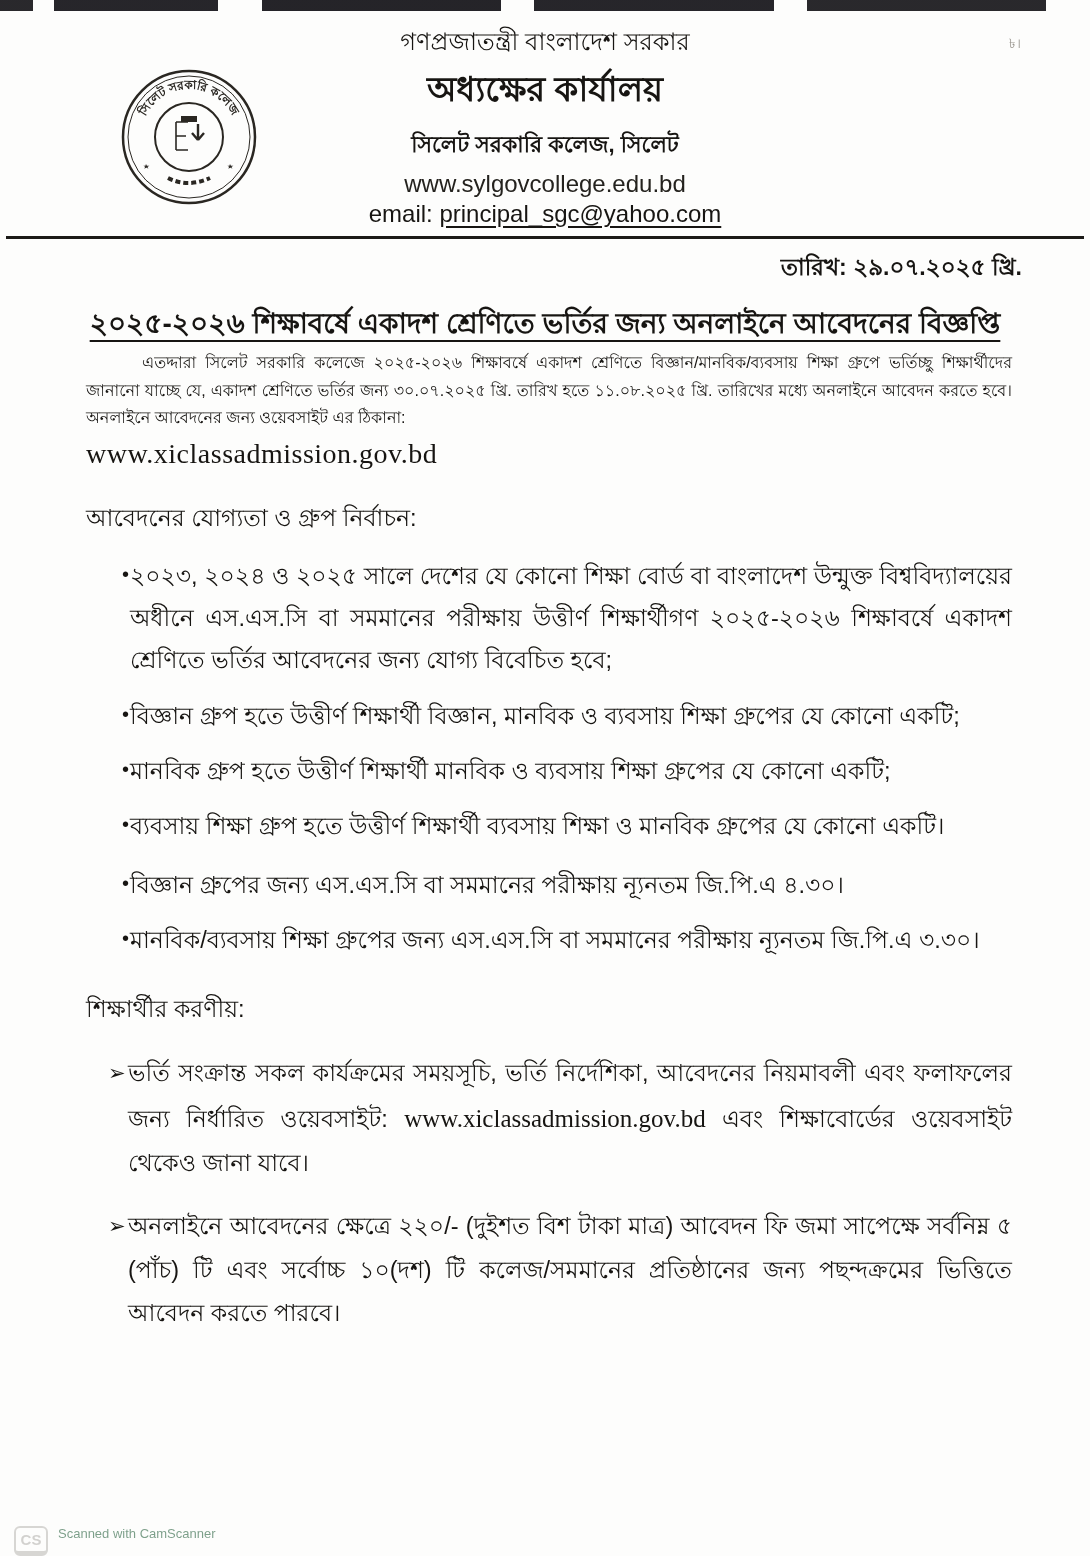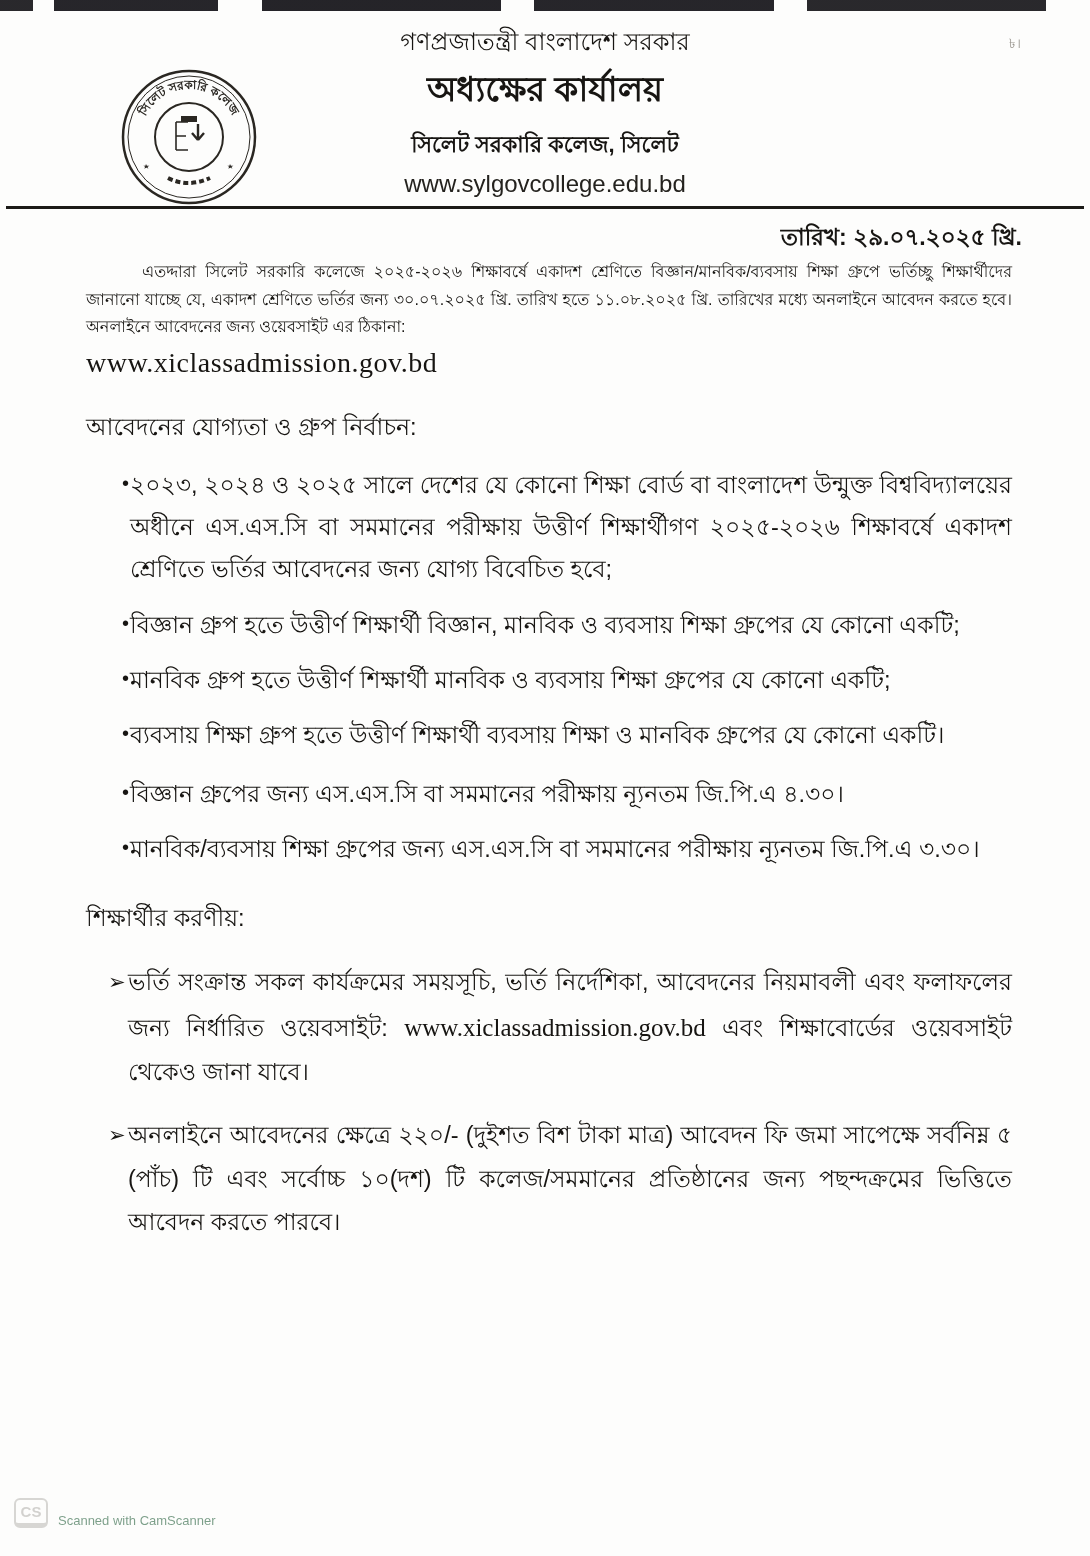--- a/index.html
+++ b/index.html
@@ -95,22 +95,22 @@
   }
   ul.alist li .txt { flex: 1; }
 
   .latin {
     font-family: "Liberation Serif", "DejaVu Serif", serif;
     font-size: 25px;
   }
 
   
   .watermark {
-    position: absolute; left: 14px; bottom: 28px;
-    display: flex; align-items: flex-end; gap: 10px; opacity: .55;
+    position: absolute; left: 14px; bottom: 0;
+    display: flex; align-items: flex-start; gap: 10px; opacity: .55;
   }
   .cs-badge {
     width: 34px; height: 30px; border: 2px solid #b9b7b3; border-radius: 6px;
     color: #b0aeaa; font-weight: bold; font-size: 15px;
     display: flex; align-items: center; justify-content: center;
     border-bottom-width: 5px;
   }
   .cs-text { color: #14532d; font-size: 13px; }
 </style>
 </head>
@@ -140,26 +140,28 @@
 
       <path d="M28,98 l2.4,4.8 -5,-3 6,0 -5,3 z" fill="#2a2722"></path>
       <path d="M112,98 l2.4,4.8 -5,-3 6,0 -5,3 z" fill="#2a2722"></path>
       <path d="M50,112 q20,10 42,0" stroke="#2a2722" stroke-width="4" fill="none" stroke-dasharray="5 3"></path>
     </svg>
 
     <div class="h-govt">গণপ্রজাতন্ত্রী বাংলাদেশ সরকার</div>
     <div class="h-office">অধ্যক্ষের কার্যালয়</div>
     <div class="h-college">সিলেট সরকারি কলেজ, সিলেট</div>
     <div class="h-site">www.sylgovcollege.edu.bd</div>
+    <div class="h-email"><span>email:</span> <span class="u">principal_sgc@yahoo.com</span></div>
   </div>
 
   <hr class="rule">
 
   <div class="date-line">তারিখ: ২৯.০৭.২০২৫ খ্রি.</div>
 
+  <h1 class="title">২০২৫-২০২৬ শিক্ষাবর্ষে একাদশ শ্রেণিতে ভর্তির জন্য অনলাইনে আবেদনের বিজ্ঞপ্তি</h1>
 
   <div class="content">
 
     <p class="intro">এতদ্দারা সিলেট সরকারি কলেজে ২০২৫-২০২৬ শিক্ষাবর্ষে একাদশ শ্রেণিতে বিজ্ঞান/মানবিক/ব্যবসায় শিক্ষা গ্রুপে ভর্তিচ্ছু শিক্ষার্থীদের জানানো যাচ্ছে যে, একাদশ শ্রেণিতে ভর্তির জন্য ৩০.০৭.২০২৫ খ্রি. তারিখ হতে ১১.০৮.২০২৫ খ্রি. তারিখের মধ্যে অনলাইনে আবেদন করতে হবে। অনলাইনে আবেদনের জন্য ওয়েবসাইট এর ঠিকানা:</p>
     <div class="intro-url">www.xiclassadmission.gov.bd</div>
 
     <h2 class="sec-heading">আবেদনের যোগ্যতা ও গ্রুপ নির্বাচন:</h2>
     <ul class="blist">
       <li>
           <span class="mark">•</span>

